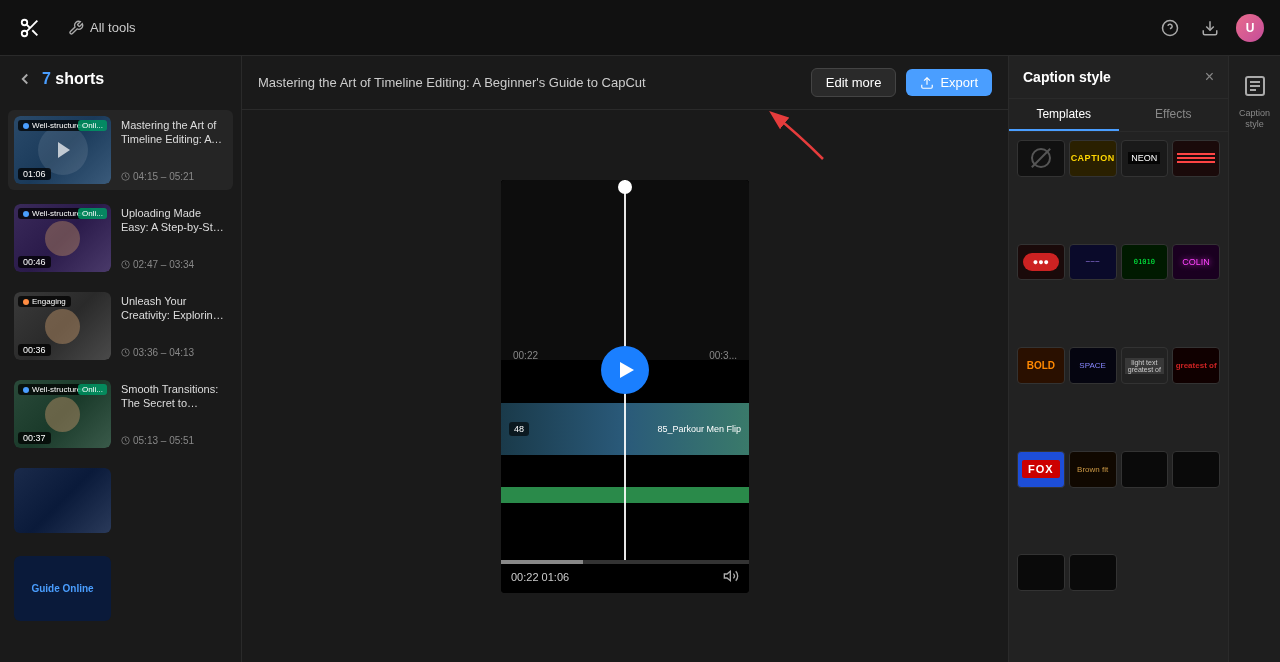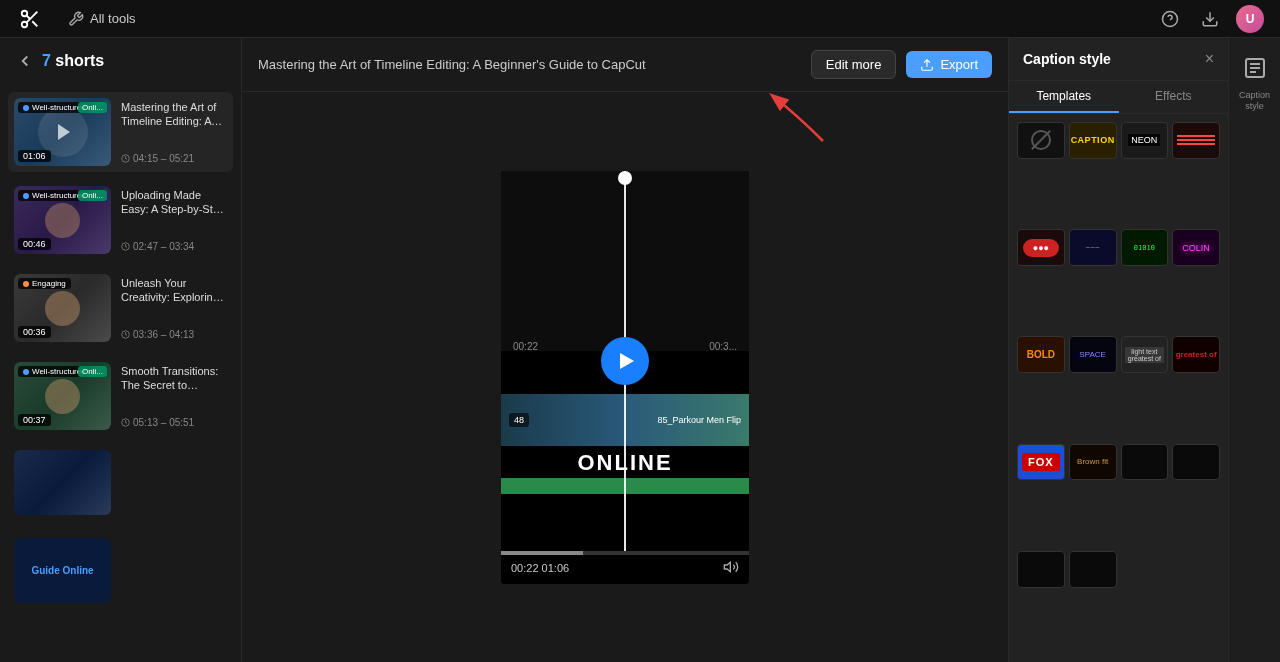--- a/index.html
+++ b/index.html
@@ -1,20 +1,20 @@
 <!DOCTYPE html>
 <html><head>
   <meta charset="utf-8">
   <style>
     * { box-sizing: border-box; margin: 0; padding: 0; }
     body { font-family: -apple-system, BlinkMacSystemFont, 'Segoe UI', sans-serif; background: #1a1a1a; color: #fff; width: 1280px; height: 662px; overflow: hidden; display: flex; flex-direction: column; }
 
     
     .top-nav {
-      height: 38px;
+      height: 56px;
       background: #111;
       display: flex;
       align-items: center;
       padding: 0 16px;
       gap: 16px;
       border-bottom: 1px solid #2a2a2a;
       flex-shrink: 0;
     }
     .nav-logo {
       width: 28px; height: 28px;
@@ -575,21 +575,20 @@
           <div style="position:absolute;top:170px;left:12px;font-size:10px;color:#888;">00:22</div>
           <div style="position:absolute;top:170px;right:12px;font-size:10px;color:#888;">00:3...</div>
 
           <div style="position:absolute;bottom:105px;left:0;right:0;height:52px;background:linear-gradient(90deg,#1a3a4a,#2a5a7a,#3a7a6a);display:flex;align-items:center;padding:0 8px;z-index:2;">
             <div style="background:rgba(0,0,0,0.6);padding:2px 5px;border-radius:3px;font-size:9px;color:#fff;">48</div>
             <div style="margin-left:auto;font-size:9px;color:#fff;">85_Parkour Men Flip</div>
           </div>
 
           <div style="position:absolute;bottom:57px;left:0;right:0;height:16px;background:#2a8a4a;z-index:2;"></div>
 
-          <div style="position:absolute;bottom:75px;left:0;right:0;text-align:center;font-size:22px;font-weight:900;color:#fff;letter-spacing:2px;z-index:2;">ONLINE</div>
 
           <div class="play-btn-circle">
             <div class="play-icon-triangle"></div>
           </div>
         </div>
 
         <div style="height:4px;background:#333;">
           <div style="width:33%;height:100%;background:#888;"></div>
         </div>
 

